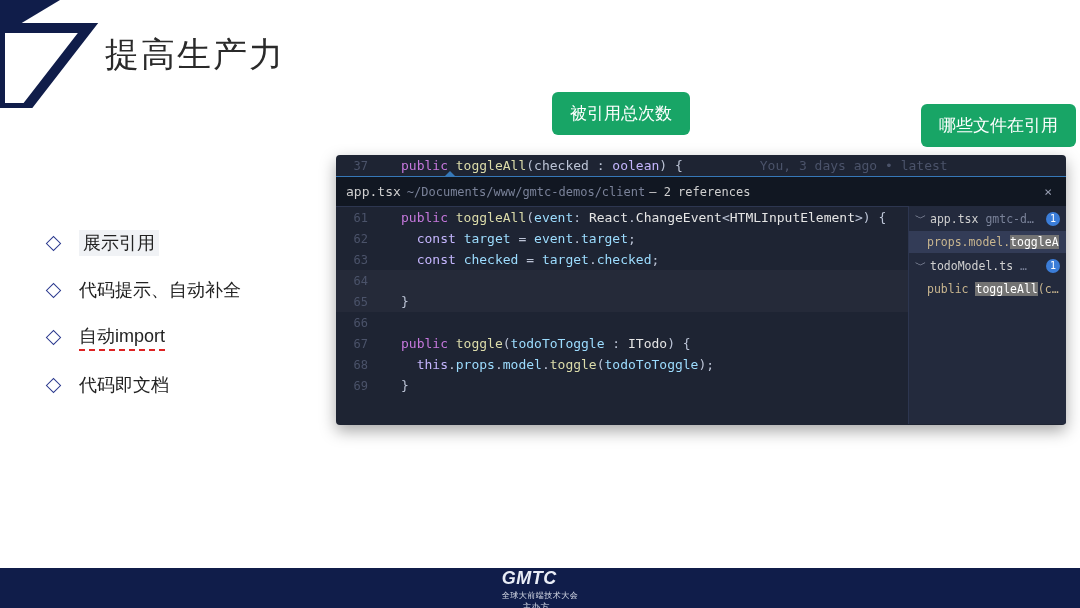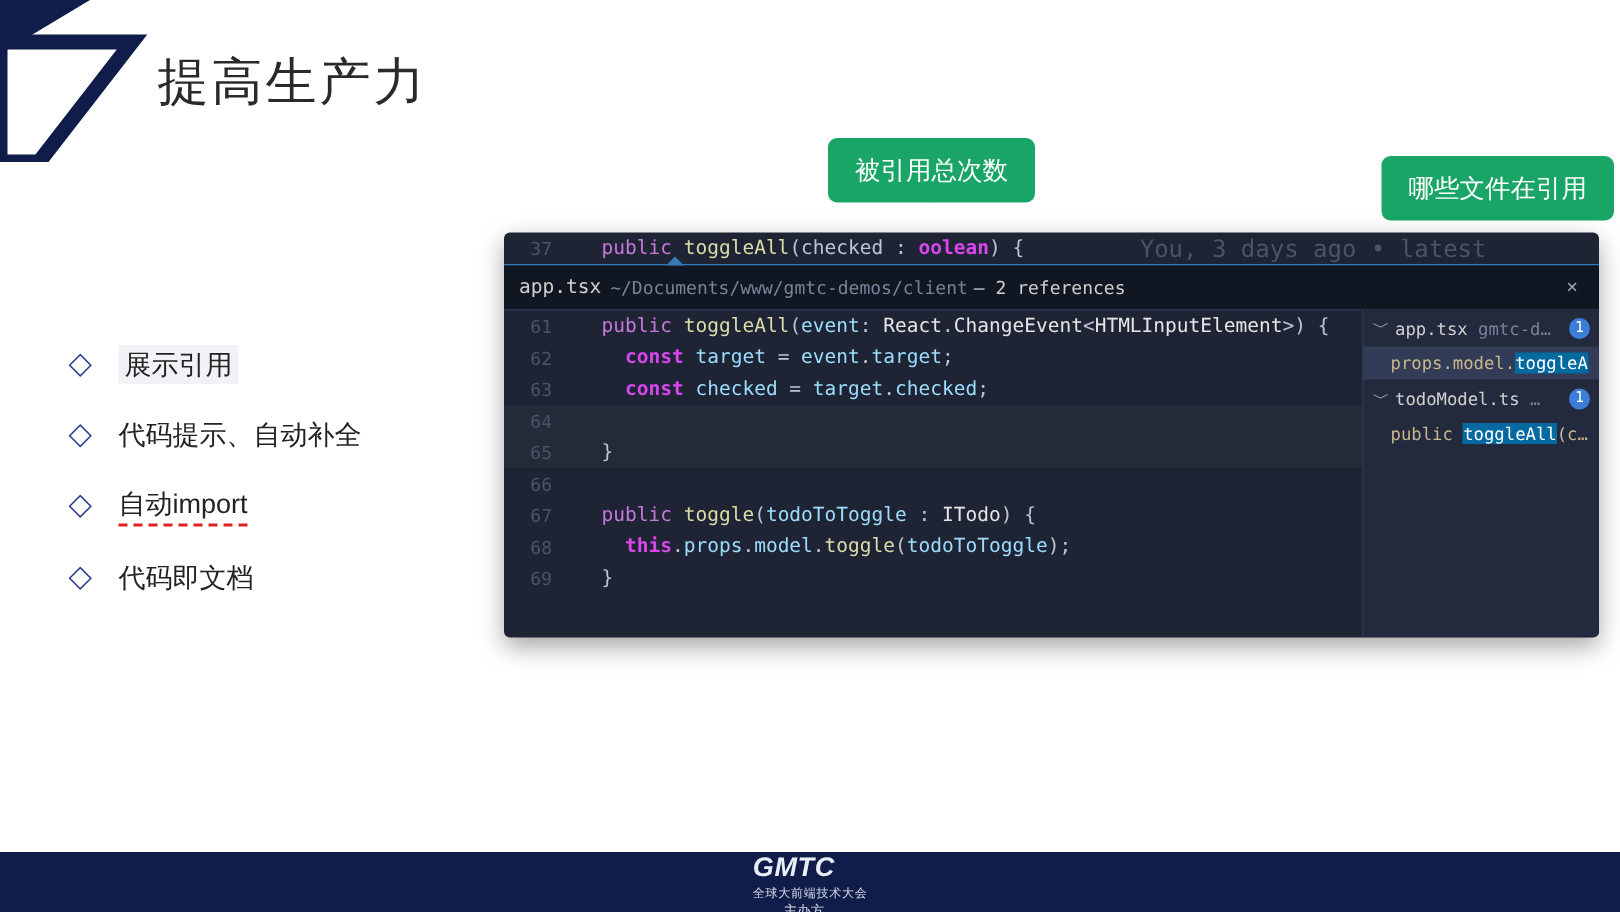--- a/index.html
+++ b/index.html
@@ -63,25 +63,25 @@
     display: flex; align-items: center; height: 21px;
     padding-left: 8px;
     gap: 17px;
   }
   .gutter {
     width: 40px; text-align: right; color: #4b536a;
     padding-right: 16px; font-size: 12px;
   }
   .code { white-space: pre; }
   .kw  { color: #c678dd; } 
-  .kw2 { color: #d946ef; font-weight: bold; }
+  .kw2 { color: #c4b5fd; }
   .fn  { color: #dcdcaa; }
   .pr  { color: #9cdcfe; }
   .ty  { color: #e5e5e5; }
-  .blame { color: #4b536a; margin-left: 60px; font-size: 16px; }
+  .blame { color: #4b536a; margin-left: 60px; font-size: 13px; }
   .highlight-tok { background: #d88b1a; color: #fff; padding: 0 1px; }
   .row-dim { background: rgba(255,255,255,.03); }
 
   
   .peek {
     display: flex; align-items: center;
     height: 30px; background: #111722;
     padding: 0 10px; font-size: 13px; color: #d0d0d0;
     border-bottom: 1px solid #2d3650;
     position: relative;
@@ -112,21 +112,21 @@
     background: #3b7dd8; color: #fff; border-radius: 8px;
     min-width: 14px; height: 14px; font-size: 10px;
     display: inline-flex; align-items: center; justify-content: center;
     padding: 0 3px;
   }
   .ref-line {
     padding: 4px 6px 4px 18px; color: #c9b68f;
     white-space: nowrap; overflow: hidden; text-overflow: ellipsis;
   }
   .ref-line.sel { background: #333c57; }
-  .ref-hl { background: #0369a1; color: #fff; }
+  .ref-hl { background: #737373; color: #fff; }
 
   
   .footer {
     position: absolute; bottom: 0; left: 0; right: 0;
     height: 40px; background: #101d4a;
     display: flex; align-items: center; padding: 0 24px;
     color: #e9edf6; font-size: 13px; flex-direction: column;
   }
   .footer .brand { font-weight: 700; font-style: italic; font-size: 18px; letter-spacing: .5px; }
   .footer .sub { font-size: 8px; letter-spacing: .5px; opacity: .9; margin-top: 1px; }

